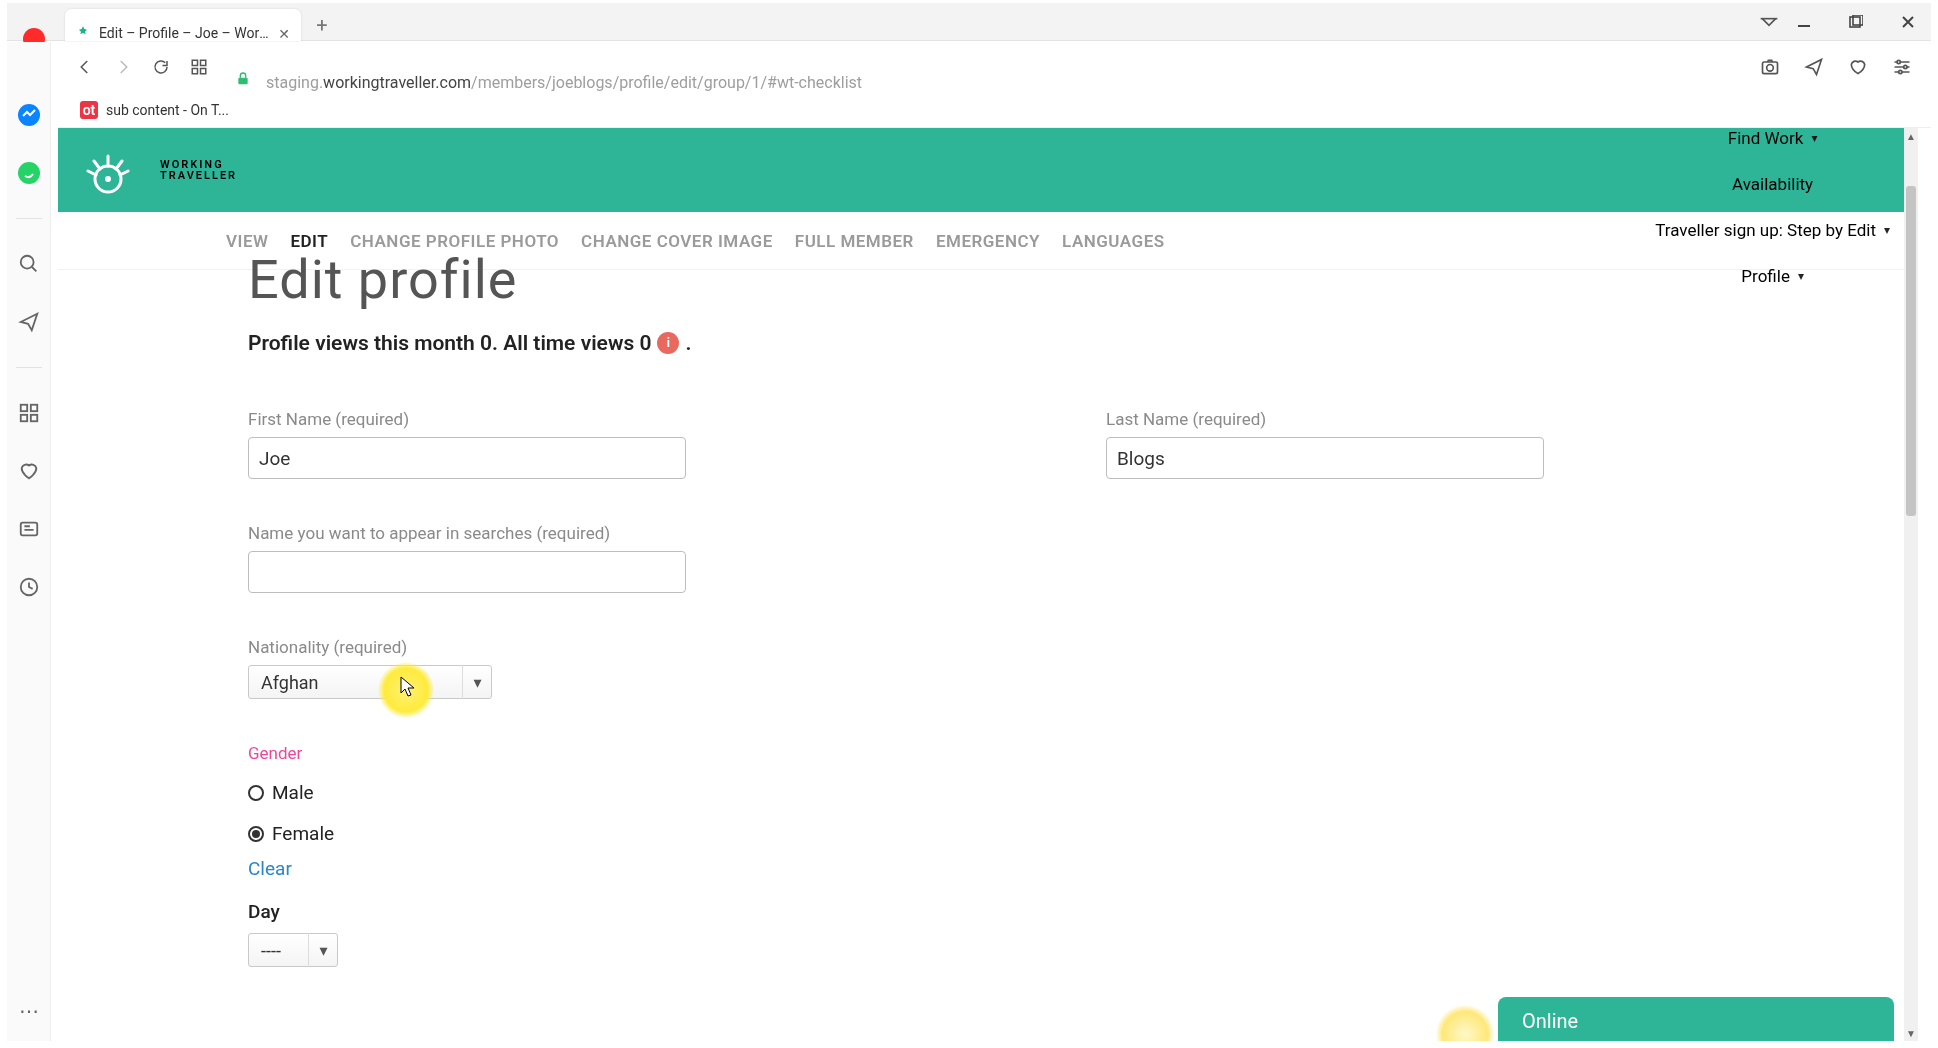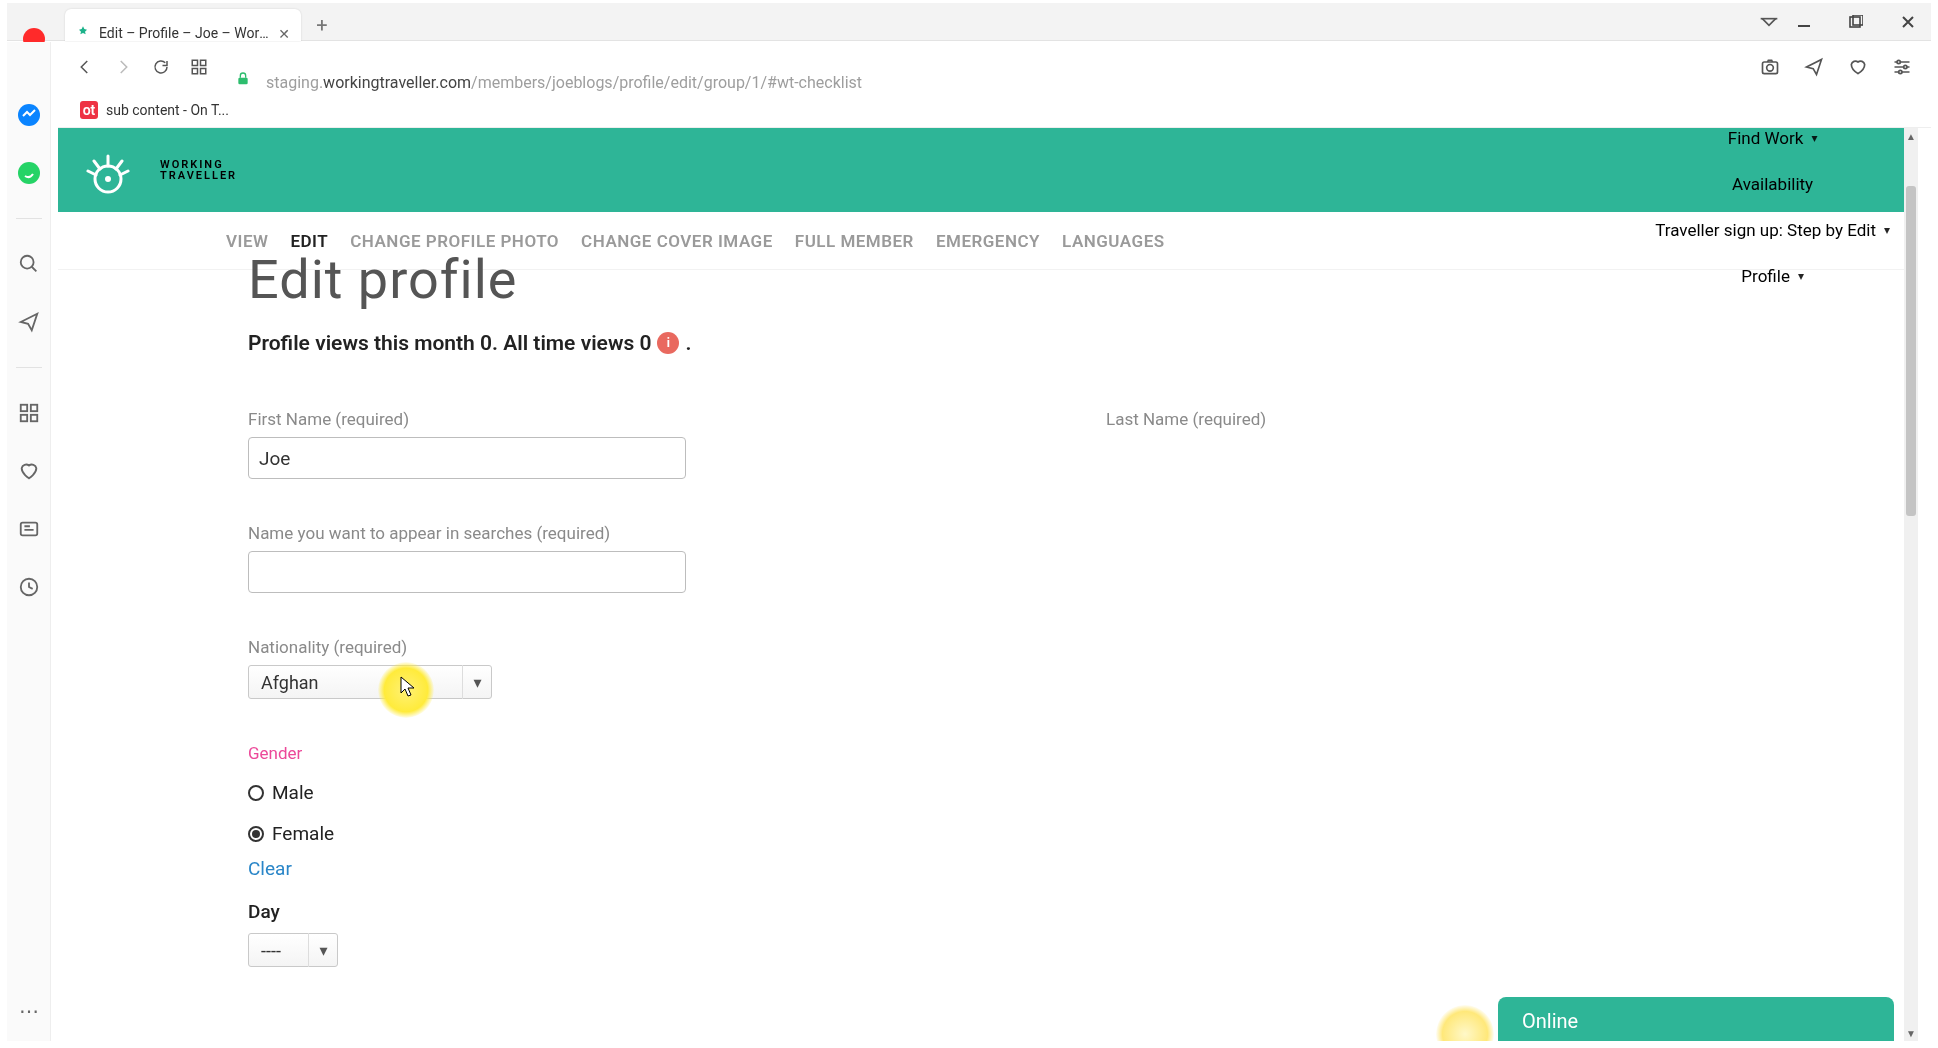--- a/index.html
+++ b/index.html
@@ -320,20 +320,21 @@
       <span>.</span>
     </div>
 
     <div class="grid2">
       <div class="fld">
         <label>First Name (required)</label>
         <input class="tinput" value="Joe" style="">
       </div>
       <div class="fld">
         <label>Last Name (required)</label>
+        <input class="tinput" value="Blogs" style="">
       </div>
     </div>
 
     <div class="row fld">
       <label>Name you want to appear in searches (required)</label>
       <input class="tinput" value="" style="">
     </div>
 
     <div class="row fld">
       <label>Nationality (required)</label>

